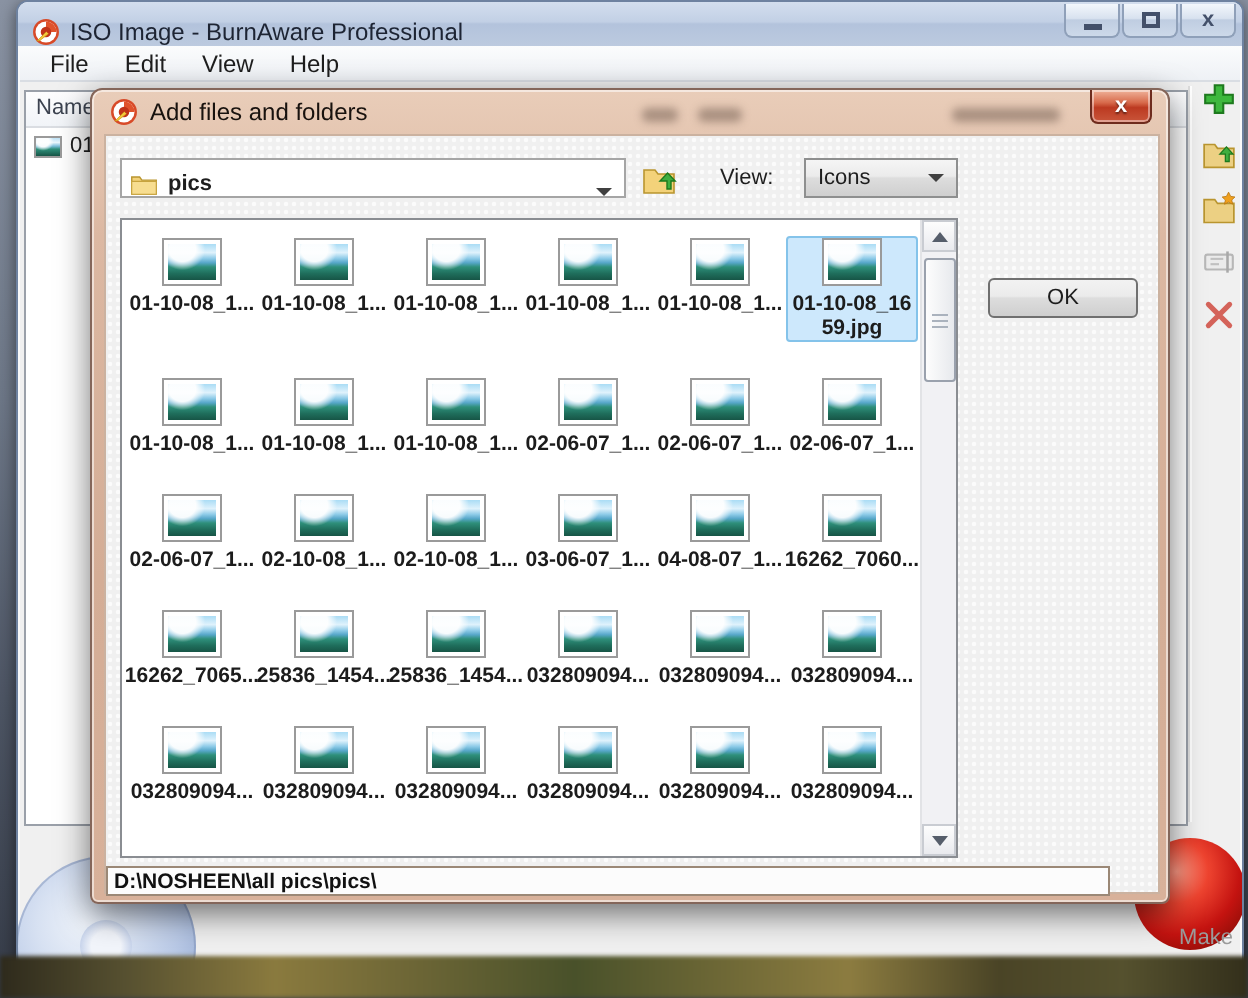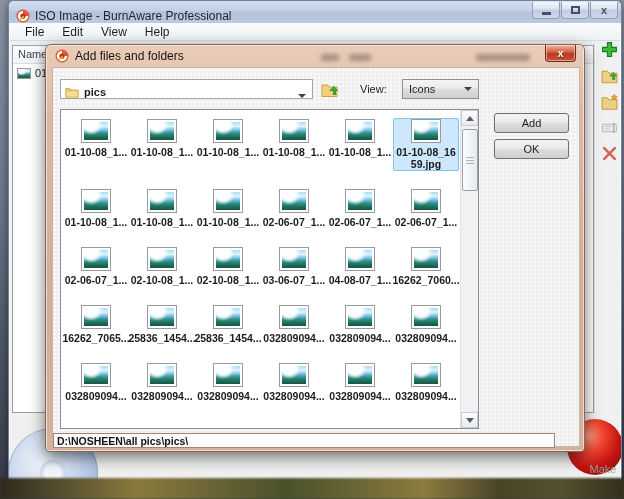--- a/index.html
+++ b/index.html
@@ -440,21 +440,20 @@
             <div class="grip"></div>
               <div class="grip"></div>
               <div class="grip"></div>
           </div>
           <div class="sb-btn down">
               <div class="tri-down"></div>
             </div>
         </div>
       </div>
 
-      <div class="dlg-btn add">Add</div>
       <div class="dlg-btn ok">OK</div>
 
       <div class="path-bar">
         <span class="txt">D:\NOSHEEN\all pics\pics\</span>
       </div>
     </div>
   </div>
 
   <div class="desktop-bottom"></div>
 </div>

